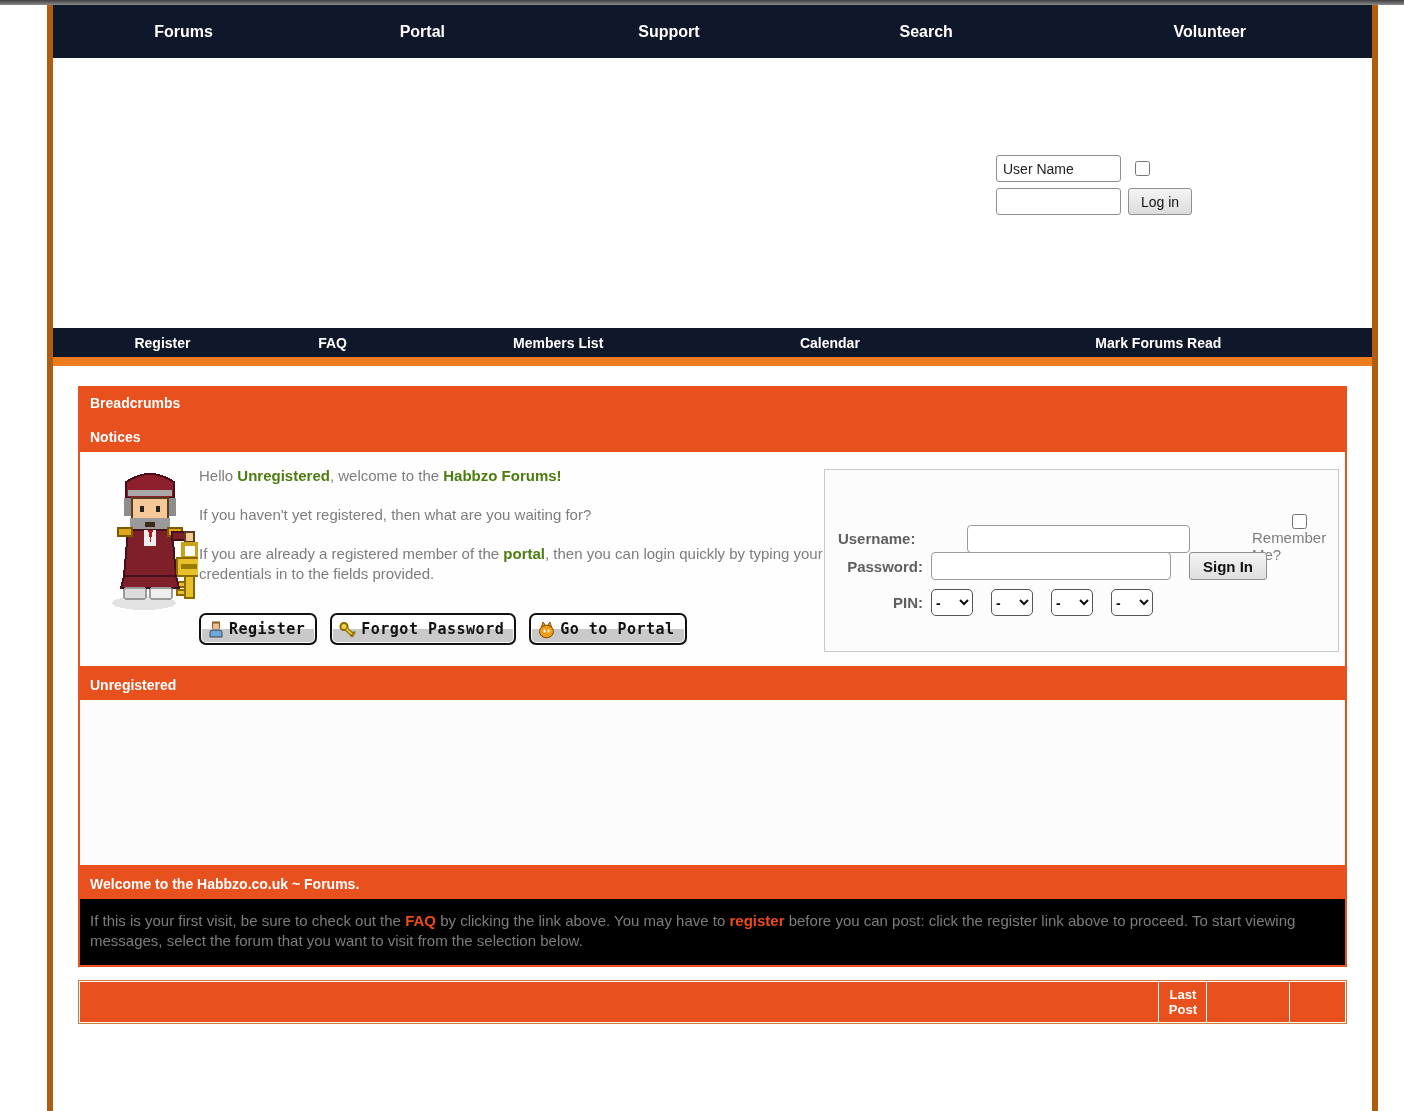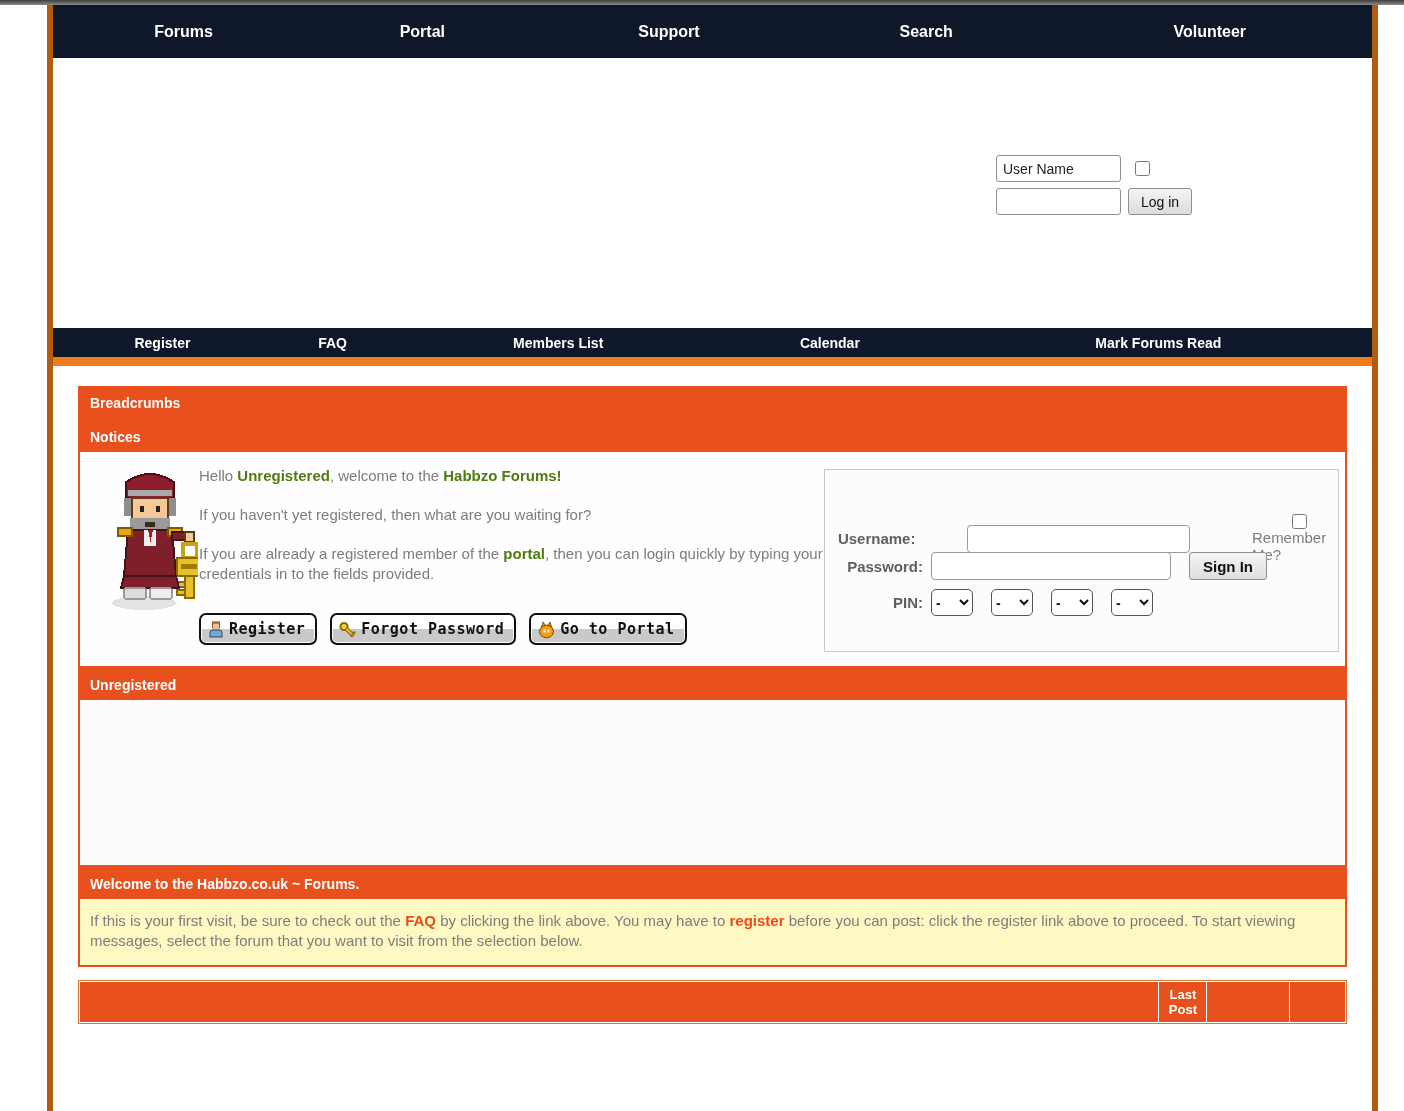--- a/index.html
+++ b/index.html
@@ -66,21 +66,21 @@
       padding:0 6px; font-size:14px; background:#fff; }
   .loginbox .remember { margin-left:18px; display:flex; align-items:center;
       color:#7d7d7d; font-size:15px;flex-direction:column; }
   .loginbox .remember input { width:15px; height:15px; margin-right:5px; }
   .signin { height:28px; margin-left:18px; padding:0 13px; font-size:15px; color:#111;
       background:linear-gradient(#f5f5f5,#dedede); border:1px solid #8f8f8f; border-radius:3px; cursor:pointer;font-weight:bold; }
   .pinsel { width:42px; height:27px; margin-right:18px; border:1px solid #555; border-radius:5px;
       font-size:14px; font-weight:bold; background:#fff; color:#111; }
 
   .ad-body { height:165px; background:#fcfcfc; }
-  .welcome-body { padding:12px 10px 14px 10px; background:#fef9c3;
+  .welcome-body { padding:12px 10px 14px 10px; background:#000000;
                   color:#7d7d7d; font-size:15px; line-height:20px; }
   .welcome-body .lnk { color:#ee4b17; font-weight:bold; cursor:pointer; }
   .panel.welcome { margin-bottom:13px; }
 
   
   .forumtable { border:1px solid #cf7a3a; background:#fff; padding:1px; }
   .forumtable .hrow { display:flex; gap:1px; background:#fff; }
   .forumtable .hcell { background:#e8501d; color:#fff; font-weight:bold; font-size:13px;
       text-align:center; padding-top:5px; height:40px; line-height:15px; }
   .fc1 { width:1081px; } .fc2 { width:47px; } .fc3 { width:82px; } .fc4 { width:55px; }

